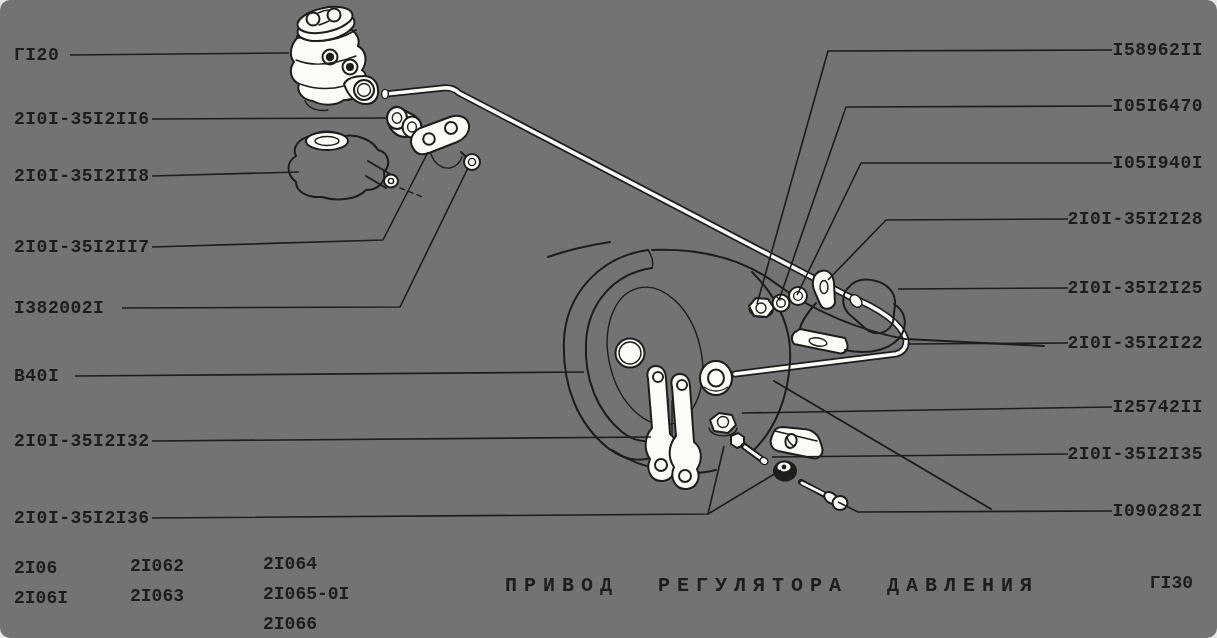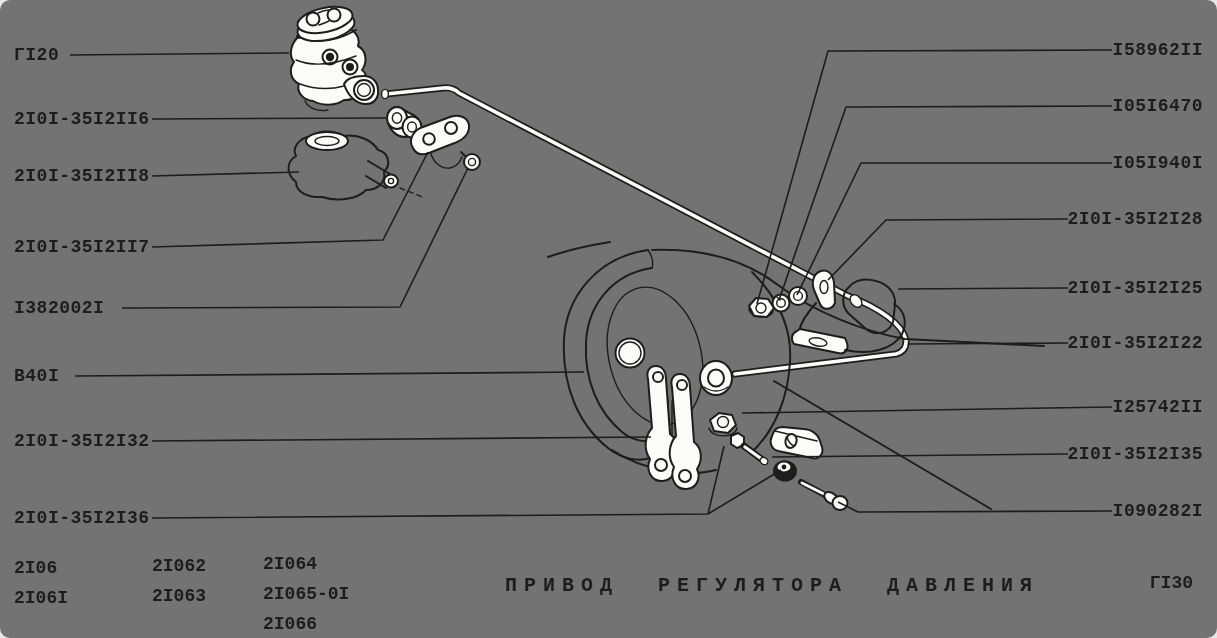--- a/index.html
+++ b/index.html
@@ -219,20 +219,20 @@
       <div class="part-label" style="top: 209px; right: 14px;">2I0I-35I2I28</div>
       <div class="part-label" style="top: 278px; right: 14px;">2I0I-35I2I25</div>
       <div class="part-label" style="top: 333px; right: 14px;">2I0I-35I2I22</div>
       <div class="part-label" style="top: 397px; right: 14px;">I25742II</div>
       <div class="part-label" style="top: 444px; right: 14px; margin-left: 32px;">2I0I-35I2I35</div>
       <div class="part-label" style="top: 501px; right: 14px;">I090282I</div>
     </div>
 
   <div id="model-columns">
       <div class="model-col" style="left: 14px; top: 553px;"><div>2I06</div><div>2I06I</div></div>
-      <div class="model-col" style="left: 130px; top: 551px; margin-left: 22px;"><div>2I062</div><div>2I063</div></div>
+      <div class="model-col" style="left: 130px; top: 551px;"><div>2I062</div><div>2I063</div></div>
       <div class="model-col" style="left: 263px; top: 549px;"><div>2I064</div><div>2I065-0I</div><div>2I066</div></div>
     </div>
 
   <div class="caption">ПРИВОД РЕГУЛЯТОРА ДАВЛЕНИЯ</div>
   <div class="sheet-code">ГI30</div>
 
 </div>
 
 </body></html>

